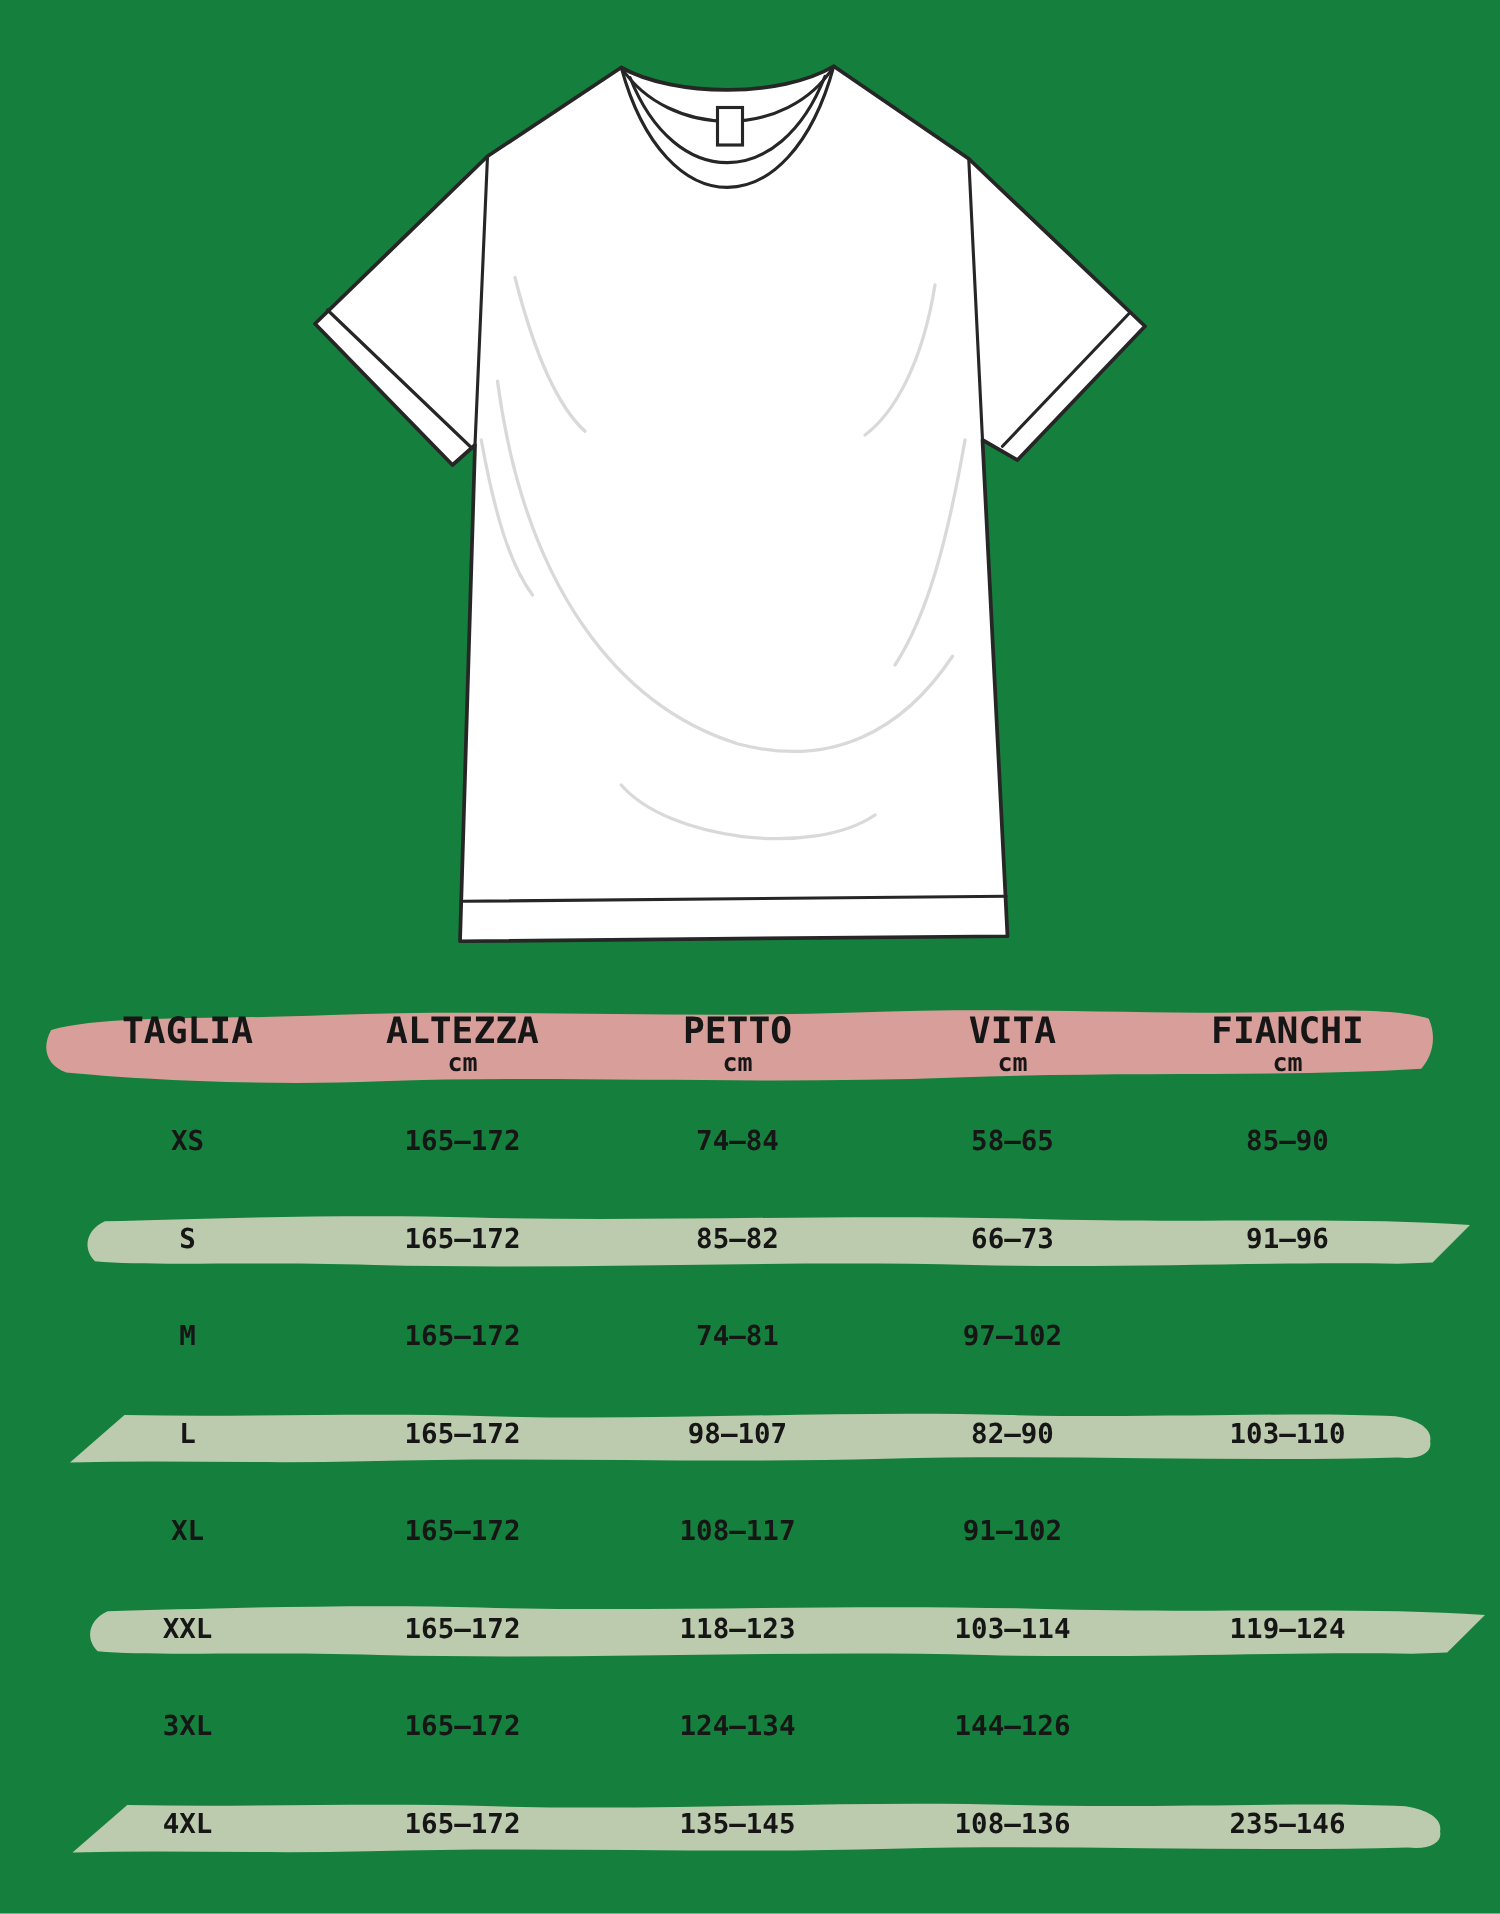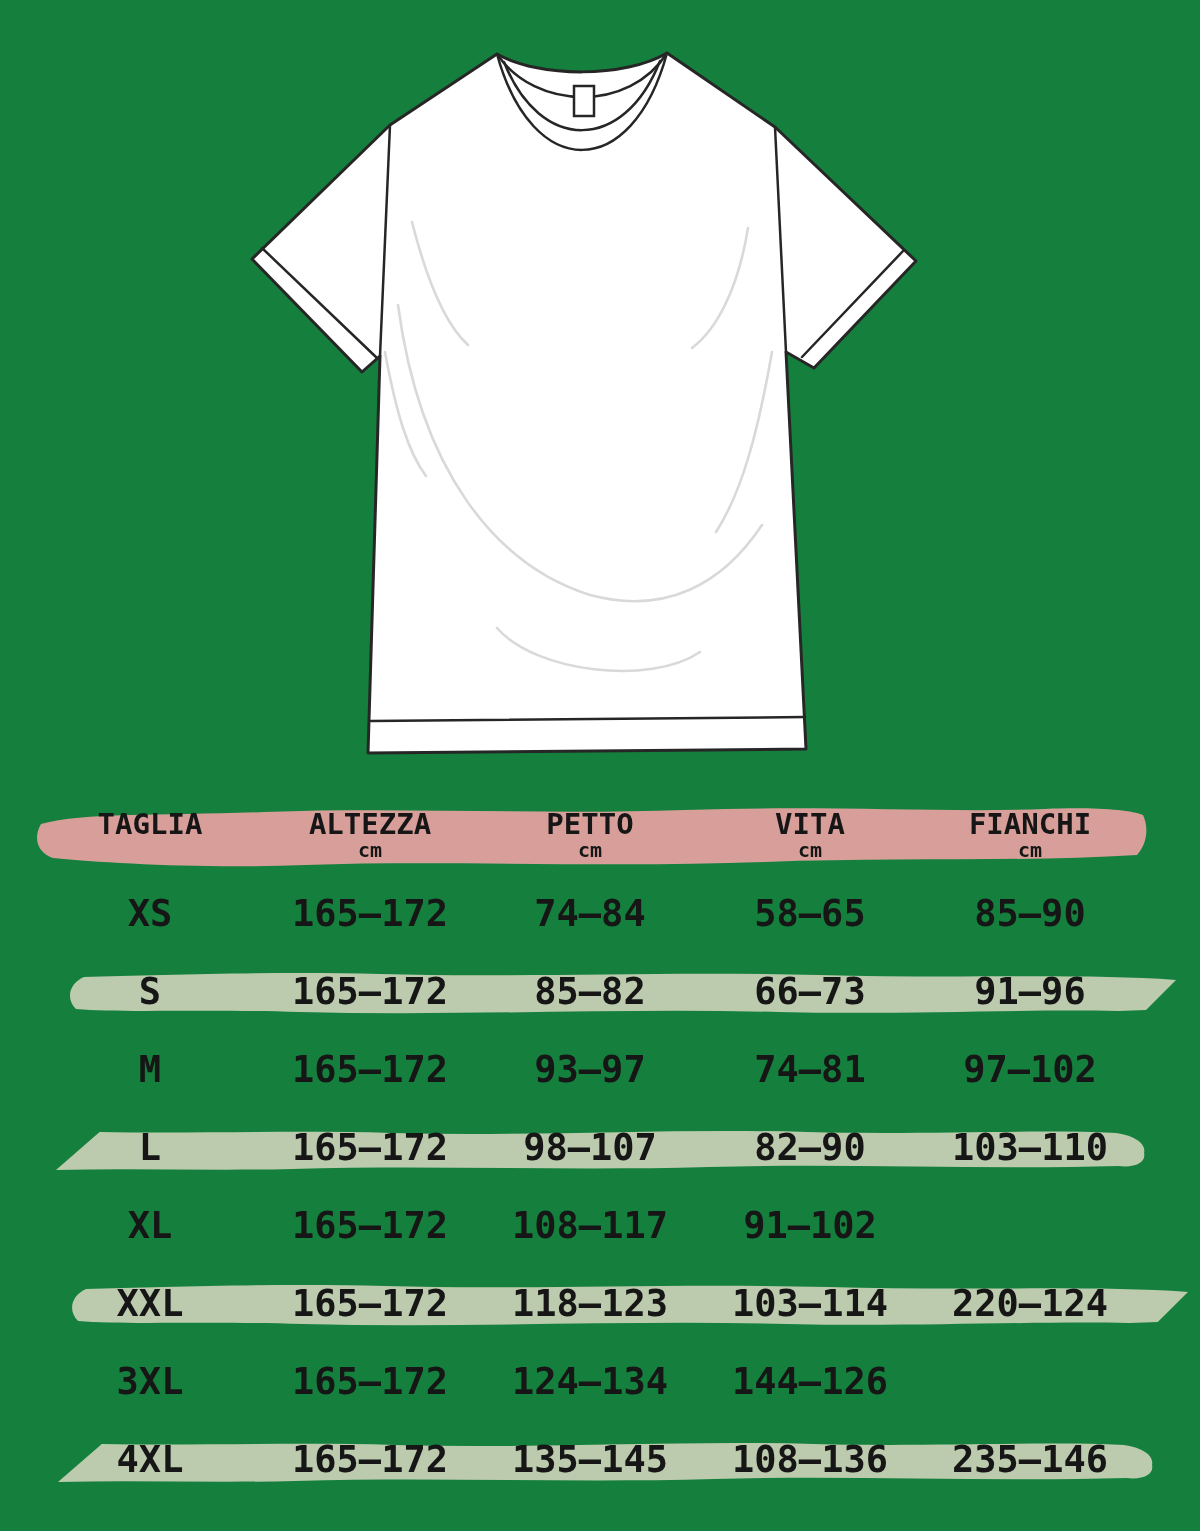--- a/index.html
+++ b/index.html
@@ -24,21 +24,21 @@
     padding-top:13px;
   }
   .hlabel{
     font-weight:bold;font-size:29px;line-height:32px;letter-spacing:0;
     white-space:nowrap;
   }
   .hunit{font-weight:bold;font-size:20px;line-height:20px;text-align:center;}
   .trow{position:relative;height:78px;}
   .trow .grid{height:78px;align-items:center;}
   .dcell{
-    text-align:center;font-weight:bold;font-size:37px;line-height:36px;
+    text-align:center;font-weight:bold;font-size:22px;line-height:36px;
     white-space:nowrap;
   }
   .band-row{position:absolute;top:15px;height:48px;z-index:1;}
   .band-s{left:20px;width:1118px;}
   .band-l{left:14px;width:1100px;}
   .band-xxl{left:22px;width:1128px;}
   .band-4xl{left:16px;width:1106px;}
   .fill-header{fill:var(--header-band,#d89f9a);}
   .fill-row{fill:var(--row-band,#bccbae);}
 </style>
@@ -125,21 +125,20 @@
         <div class="dcell">85–82</div>
         <div class="dcell">66–73</div>
         <div class="dcell">91–96</div>
       </div>
     </div>
 
     <div class="trow">
       <div class="grid">
         <div class="dcell">M</div>
         <div class="dcell">165–172</div>
-        <div class="dcell">93–97</div>
         <div class="dcell">74–81</div>
         <div class="dcell">97–102</div>
       </div>
     </div>
 
     <div class="trow">
       <svg class="band-row band-l" viewBox="0 0 1110 48" preserveAspectRatio="none" aria-hidden="true">
         <path class="fill-row" d="M 2,46 L 46,8 C 140,10 240,6 340,9 C 480,13 620,4 760,8 C 880,11 990,5 1072,9 C 1092,12 1102,20 1100,29 C 1102,38 1092,44 1074,42 C 940,46 800,39 660,43 C 520,47 380,41 240,45 C 160,47 80,44 2,46 Z"></path>
       </svg>
       <div class="grid">
@@ -162,21 +161,21 @@
 
     <div class="trow">
       <svg class="band-row band-xxl" viewBox="0 0 1120 48" preserveAspectRatio="none" aria-hidden="true">
         <path class="fill-row" d="M 24,9 C 10,15 5,30 16,41 C 60,45 140,41 240,44 C 400,48 560,40 720,44 C 840,47 960,41 1060,43 L 1088,42 L 1118,12 C 1020,5 900,11 760,7 C 600,3 460,10 320,6 C 220,3 100,7 24,9 Z"></path>
       </svg>
       <div class="grid">
         <div class="dcell">XXL</div>
         <div class="dcell">165–172</div>
         <div class="dcell">118–123</div>
         <div class="dcell">103–114</div>
-        <div class="dcell">220–124</div>
+        <div class="dcell">119–124</div>
       </div>
     </div>
 
     <div class="trow">
       <div class="grid">
         <div class="dcell">3XL</div>
         <div class="dcell">165–172</div>
         <div class="dcell">124–134</div>
         <div class="dcell">144–126</div>
       </div>

